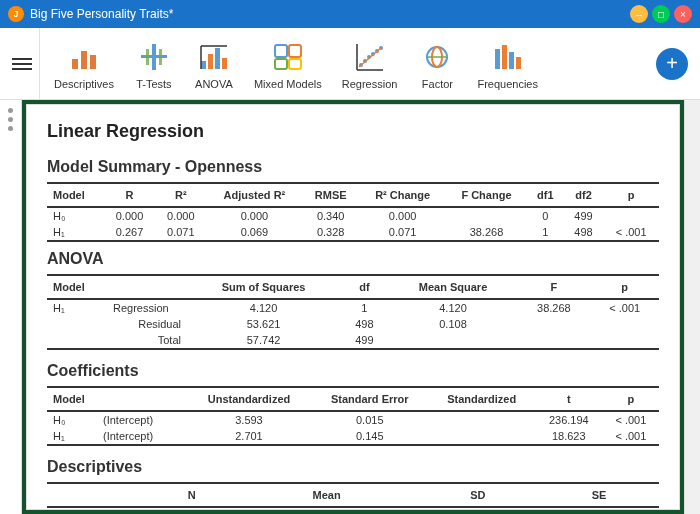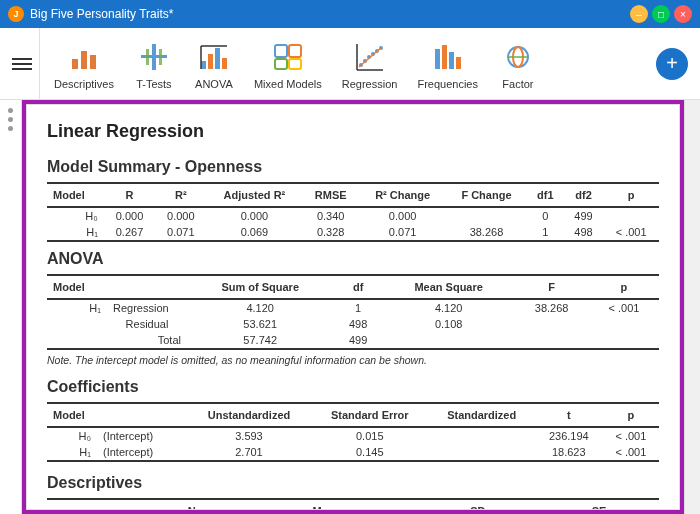--- a/index.html
+++ b/index.html
@@ -69,21 +69,21 @@
       color: white;
       font-size: 20px;
       cursor: pointer;
       margin-right: 8px;
     }
 
     
     .main-container {
       display: flex;
       height: calc(514px - 28px - 72px);
-      background: #a21caf;
+      background: #14532d;
     }
     .left-sidebar {
       width: 22px;
       background: white;
       border-right: 1px solid #ddd;
       display: flex;
       flex-direction: column;
       align-items: center;
       padding-top: 8px;
       gap: 4px;
@@ -137,21 +137,21 @@
       color: #333;
       border-top: 2px solid #333;
       border-bottom: 1px solid #333;
     }
     .data-table th:first-child { text-align: left; }
     .data-table td {
       text-align: center;
       padding: 2px 6px;
       color: #333;
     }
-    .data-table td:first-child { text-align: right; }
+    .data-table td:first-child { text-align: left; }
     .data-table tr:last-child td { border-bottom: 2px solid #333; }
 
     .note-text {
       font-size: 10.5px;
       color: #333;
       font-style: italic;
       margin-bottom: 12px;
       margin-top: 4px;
     }
 
@@ -253,38 +253,38 @@
           <circle cx="27" cy="7" r="2" fill="#5b9bd5"></circle>
           <line x1="5" y1="26" x2="28" y2="6" stroke="#ed7d31" stroke-width="1.5"></line>
         </svg>
       </div>
       <span class="label">Regression</span>
     </div>
 
     <div class="toolbar-item">
       <div class="icon-area">
         <svg class="icon-svg" viewBox="0 0 32 32">
+          <circle cx="16" cy="16" r="10" fill="none" stroke="#5b9bd5" stroke-width="2"></circle>
+          <ellipse cx="16" cy="16" rx="5" ry="10" fill="none" stroke="#ed7d31" stroke-width="2"></ellipse>
+          <line x1="6" y1="16" x2="26" y2="16" stroke="#70ad47" stroke-width="1.5"></line>
+        </svg>
+      </div>
+      <span class="label">Factor</span>
+    </div>
+
+    <div class="toolbar-item">
+      <div class="icon-area">
+        <svg class="icon-svg" viewBox="0 0 32 32">
           <rect x="3" y="8" width="5" height="20" fill="#5b9bd5"></rect>
           <rect x="10" y="4" width="5" height="24" fill="#ed7d31"></rect>
           <rect x="17" y="11" width="5" height="17" fill="#5b9bd5"></rect>
           <rect x="24" y="16" width="5" height="12" fill="#ed7d31"></rect>
         </svg>
       </div>
       <span class="label">Frequencies</span>
-    </div>
-
-    <div class="toolbar-item">
-      <div class="icon-area">
-        <svg class="icon-svg" viewBox="0 0 32 32">
-          <circle cx="16" cy="16" r="10" fill="none" stroke="#5b9bd5" stroke-width="2"></circle>
-          <ellipse cx="16" cy="16" rx="5" ry="10" fill="none" stroke="#ed7d31" stroke-width="2"></ellipse>
-          <line x1="6" y1="16" x2="26" y2="16" stroke="#70ad47" stroke-width="1.5"></line>
-        </svg>
-      </div>
-      <span class="label">Factor</span>
     </div>
   </div>
   <div class="toolbar-add">+</div>
 </div>
 
 <div class="main-container">
 
   <div class="left-sidebar">
     <div class="sidebar-dot"></div>
     <div class="sidebar-dot"></div>
@@ -340,58 +340,57 @@
       </table>
     </div>
 
     <div class="section-gap">
       <div class="section-title">ANOVA</div>
       <table class="data-table">
         <thead>
           <tr>
             <th style="width:60px">Model</th>
             <th style="text-align:left;width:80px"></th>
-            <th>Sum of Square</th>
+            <th>Sum of Squares</th>
             <th>df</th>
             <th>Mean Square</th>
             <th>F</th>
             <th>p</th>
           </tr>
         </thead>
         <tbody>
           <tr>
             <td>H₁</td>
             <td style="text-align:left">Regression</td>
             <td>4.120</td>
             <td>1</td>
             <td>4.120</td>
             <td>38.268</td>
             <td>&lt; .001</td>
           </tr>
           <tr>
             <td></td>
-            <td style="text-align:center">Residual</td>
+            <td style="text-align:right">Residual</td>
             <td>53.621</td>
             <td>498</td>
             <td>0.108</td>
             <td></td>
             <td></td>
           </tr>
           <tr>
             <td></td>
             <td style="text-align:right">Total</td>
             <td>57.742</td>
             <td>499</td>
             <td></td>
             <td></td>
             <td></td>
           </tr>
         </tbody>
       </table>
-      <p class="note-text"><em>Note. The intercept model is omitted, as no meaningful information can be shown.</em></p>
     </div>
 
     <div class="section-gap">
       <div class="section-title">Coefficients</div>
       <table class="data-table">
         <thead>
           <tr>
             <th style="width:50px">Model</th>
             <th style="text-align:left;width:90px"></th>
             <th>Unstandardized</th>

